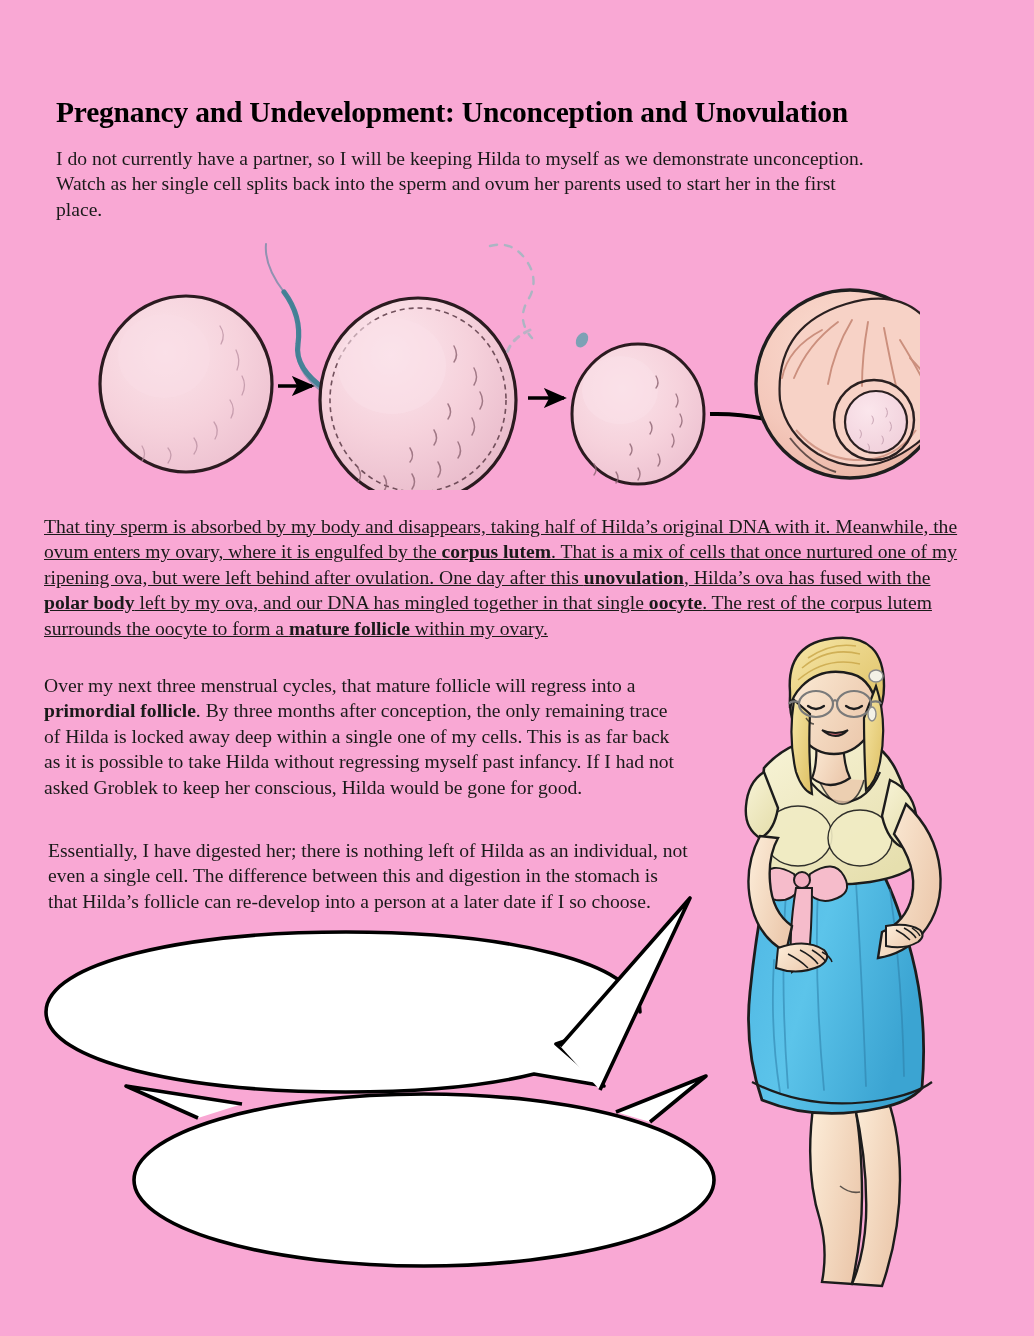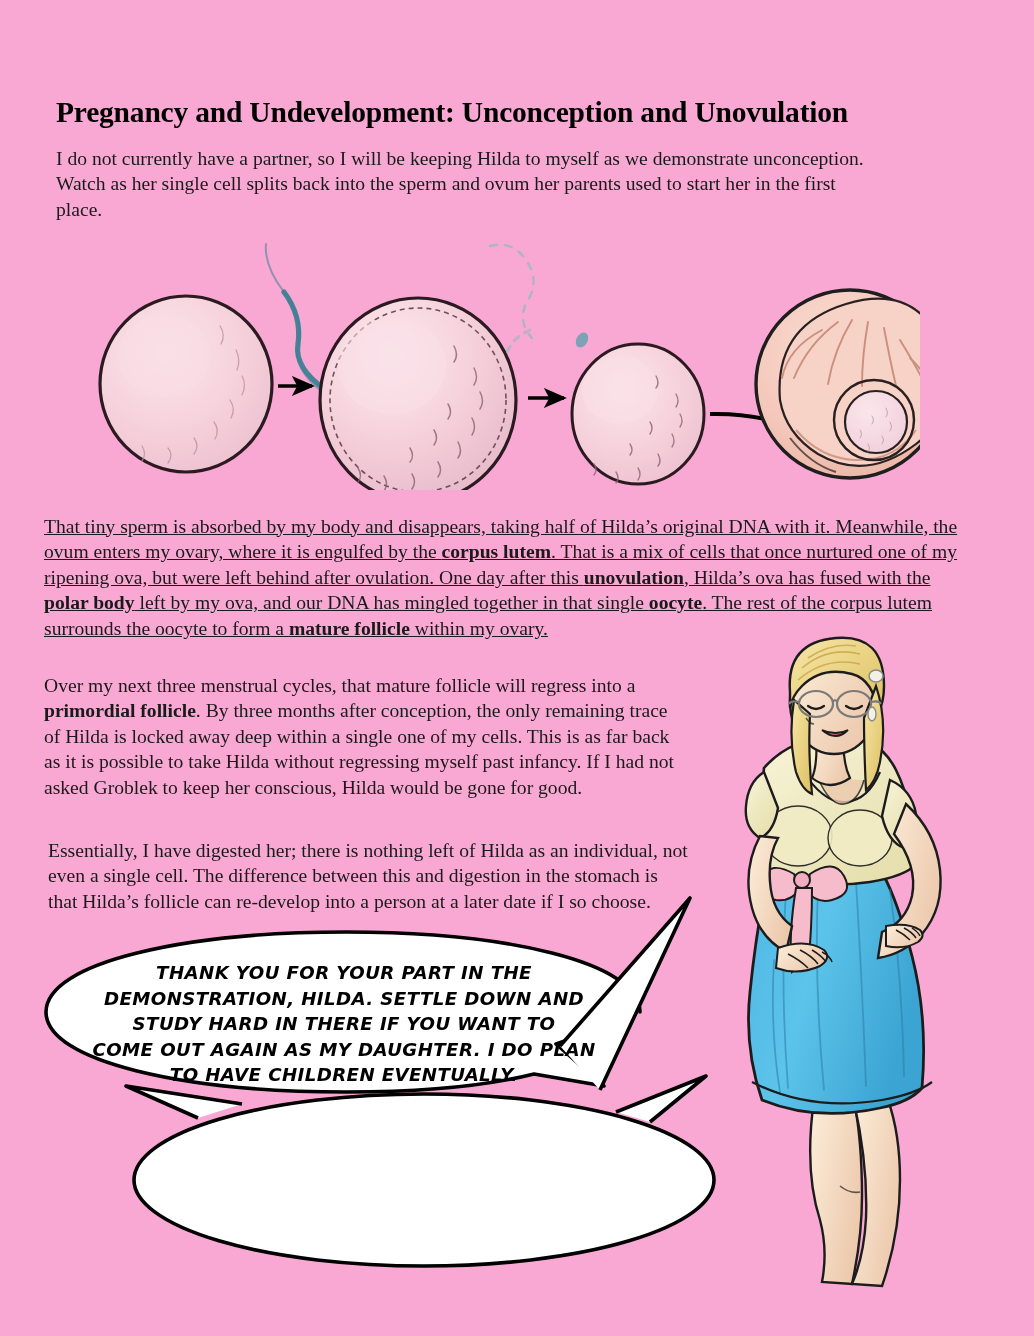--- a/index.html
+++ b/index.html
@@ -375,21 +375,16 @@
       </g>
 
       <g>
         <ellipse cx="424" cy="1180" rx="290" ry="86" fill="#ffffff" stroke="#000000" stroke-width="3.6"></ellipse>
         <path d="M198 1118 L126 1086 L242 1104" fill="#ffffff" stroke="#000000" stroke-width="3.6" stroke-linejoin="round"></path>
         <path d="M616 1112 L706 1076 L650 1122" fill="#ffffff" stroke="#000000" stroke-width="3.6" stroke-linejoin="round"></path>
       </g>
     </svg>
   </div>
 
-  <div class="bubble-text" id="bubble-text-1">THANK YOU FOR YOUR PART IN THE
-DEMONSTRATION, HILDA. SETTLE DOWN AND
-STUDY HARD IN THERE IF YOU WANT TO
-COME OUT AGAIN AS MY DAUGHTER. I DO PLAN
-TO HAVE CHILDREN EVENTUALLY.</div>
 
   <div id="page-number">19</div>
 
 </div>
 
 </body></html>

